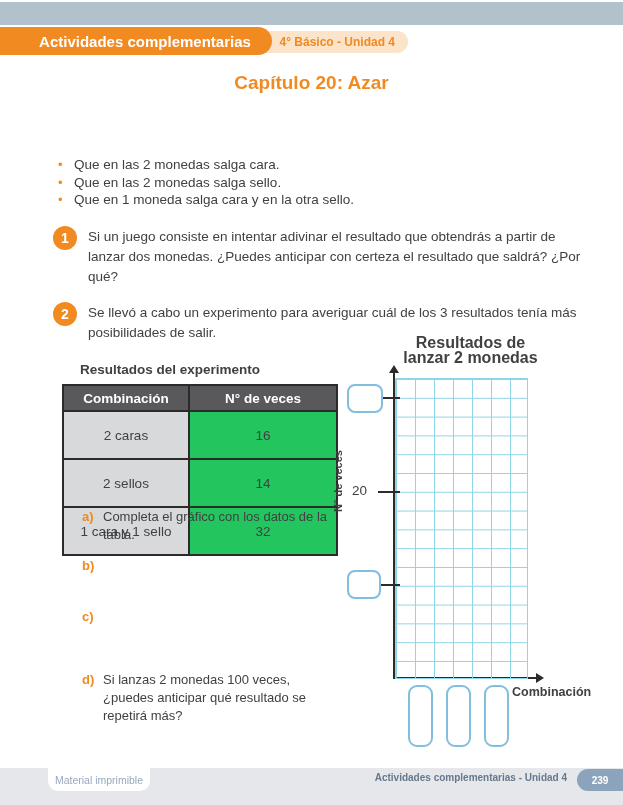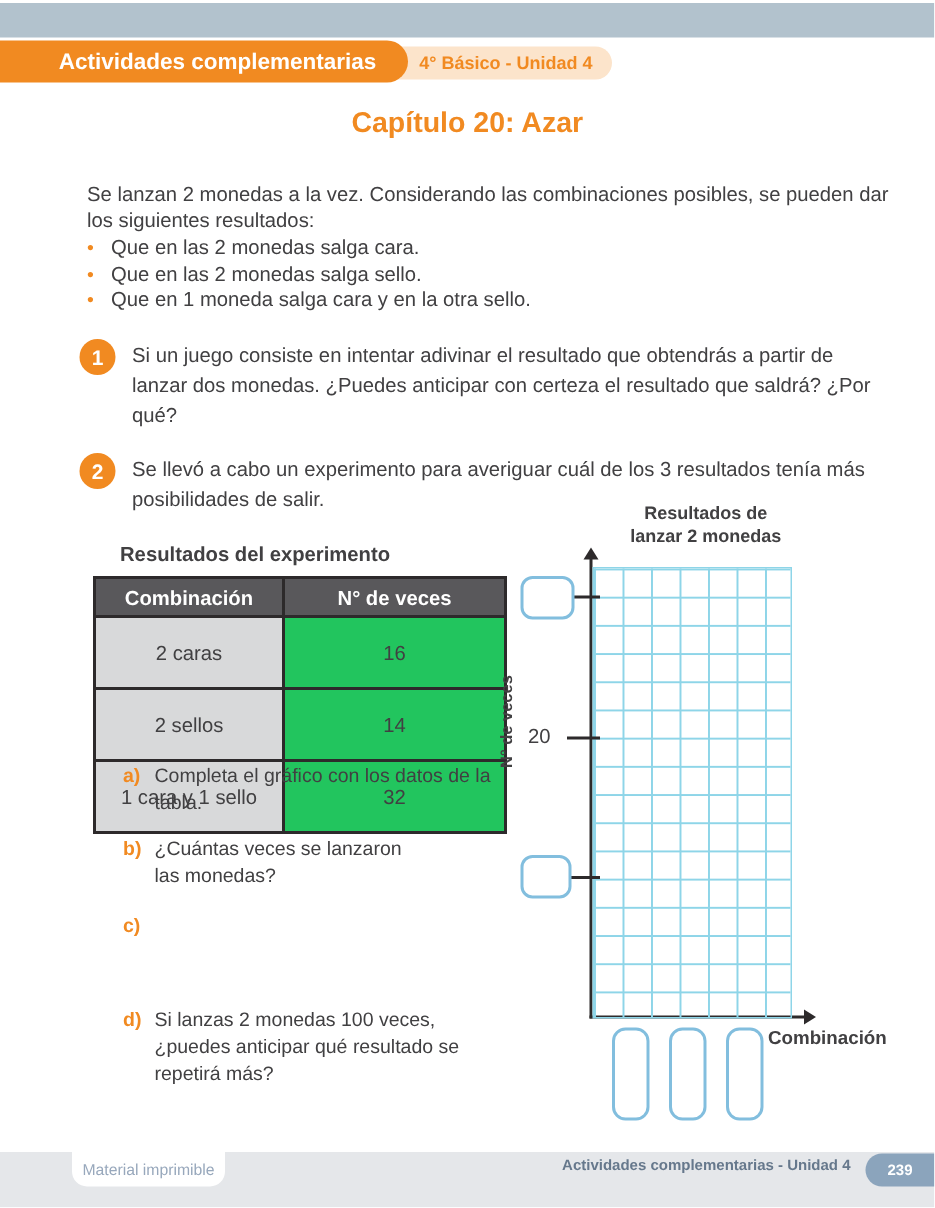--- a/index.html
+++ b/index.html
@@ -46,21 +46,21 @@
   }
   .exp-table td {
     border:2px solid #2d2a2b; height:22px; text-align:center; font-size:13.5px; padding:12px 6px;
   }
   .exp-table td.cat { background:#d8d9da; width:112px; }
   .exp-table td.val { background:#22c55e; width:134px; }
   
   .question { position:absolute; left:82px; display:flex; font-size:13px; line-height:18px; }
   .q-letter { color:#f18a21; font-weight:bold; flex:0 0 21px; }
   
-  .chart-title { position:absolute; left:403px; top:335px; width:135px; text-align:center; font-weight:bold; font-size:12px; line-height:15px; }
+  .chart-title { position:absolute; left:403px; top:335px; width:135px; text-align:center; font-weight:bold; font-size:16px; line-height:15px; }
   .y-axis-label { position:absolute; left:287px; top:474px; width:104px; height:14px; text-align:center; font-weight:bold; font-size:11px; transform:rotate(-90deg); }
   .y-axis { position:absolute; left:393px; top:372px; width:2px; height:307px; background:#2d2a2b; }
   .y-arrow { position:absolute; left:389px; top:365px; width:0; height:0; border-left:5px solid transparent; border-right:5px solid transparent; border-bottom:8px solid #2d2a2b; }
   .x-axis { position:absolute; left:393px; top:677px; width:144px; height:2px; background:#2d2a2b; }
   .x-arrow { position:absolute; left:536px; top:673px; width:0; height:0; border-top:5px solid transparent; border-bottom:5px solid transparent; border-left:8px solid #2d2a2b; }
   .chart-grid {
     position:absolute; left:395px; top:378px; width:133px; height:301px;
     border:1px solid #8ed5e8; box-sizing:border-box;
     background-image:
       linear-gradient(to right, #8ed5e8 1px, transparent 1px),
@@ -103,21 +103,20 @@
 
   <div class="topbar"></div>
   <div class="tab-peach">
     <span>4° Básico - Unidad 4</span>
   </div>
   <div class="badge-orange">
     <span>Actividades complementarias</span>
   </div>
   <div class="chapter-title">Capítulo 20: Azar</div>
 
-  <div class="intro">Se lanzan 2 monedas a la vez. Considerando las combinaciones posibles, se pueden dar los siguientes resultados:</div>
   <div class="bullets">
     <div class="bullet-line">
       <span class="bullet-dot">•</span>
       <span>Que en las 2 monedas salga cara.</span>
     </div>
     <div class="bullet-line">
       <span class="bullet-dot">•</span>
       <span>Que en las 2 monedas salga sello.</span>
     </div>
     <div class="bullet-line">
@@ -153,21 +152,20 @@
     </tr>
   </tbody>
     </table>
 
   <div class="question" style="top:508px; width:255px;">
     <span class="q-letter">a)</span>
     <span style="width:225px;">Completa el gráfico con los datos de la tabla.</span>
   </div>
   <div class="question" style="top:557px; width:210px;">
     <span class="q-letter">b)</span>
-    <span style="width:178px;">¿Cuántas veces se lanzaron las monedas?</span>
   </div>
   <div class="question" style="top:608px; width:235px;">
     <span class="q-letter">c)</span>
   </div>
   <div class="question" style="top:671px; width:240px;">
     <span class="q-letter">d)</span>
     <span style="width:212px;">Si lanzas 2 monedas 100 veces, ¿puedes anticipar qué resultado se repetirá más?</span>
   </div>
 
   <div class="chart-title">

